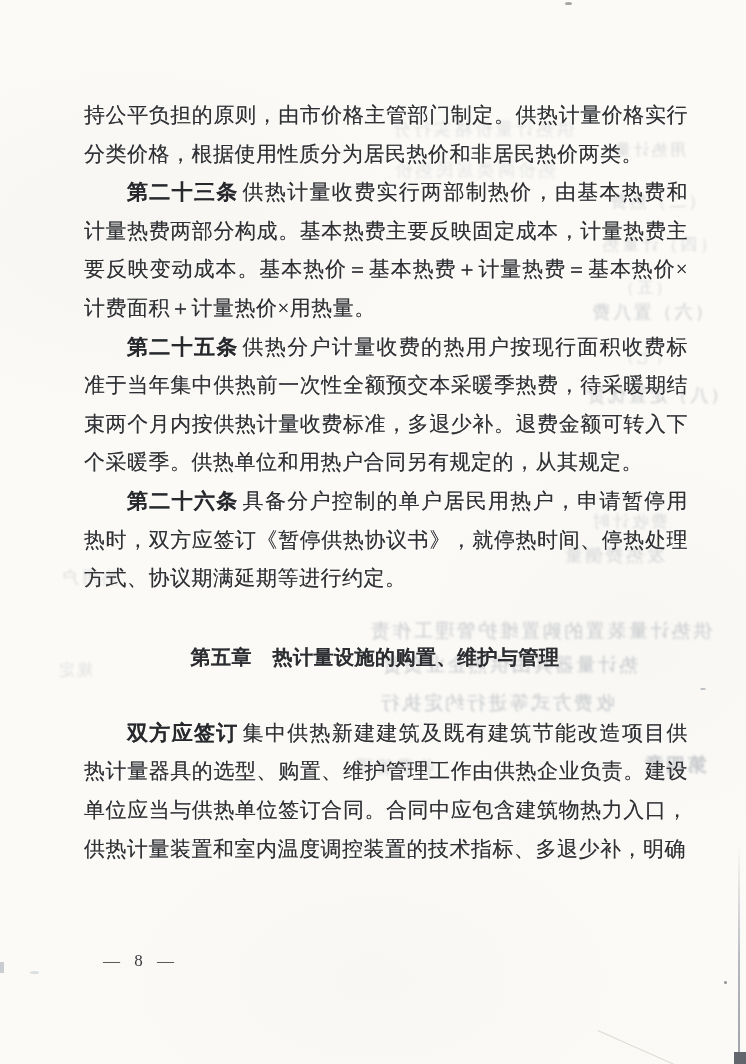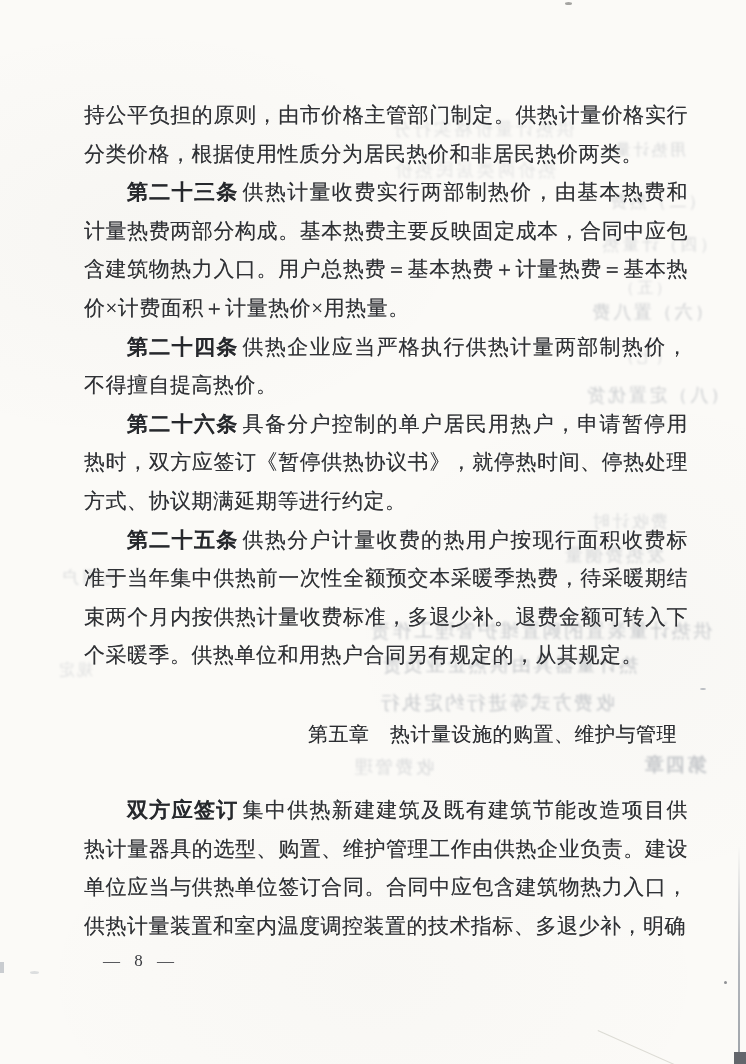--- a/index.html
+++ b/index.html
@@ -23,22 +23,22 @@
     text-align:justify;
     word-break:break-all;
     text-shadow:0 0 0.6px rgba(47,49,53,0.55);
   }
   p.para{margin:0;text-indent:43px;padding:0;}
   p.no-indent{text-indent:0;}
   .term{font-weight:bold;margin-right:4px;color:#26282c;}
   .term:empty{display:none;}
   .chapter{
     margin:42px 0 40px 0;
-    font-size:20px;line-height:34px;font-weight:normal;
-    text-align:right;letter-spacing:0.5px;text-indent:0;
+    font-size:20px;line-height:34px;font-weight:bold;
+    text-align:center;letter-spacing:0.5px;text-indent:0;
     color:#2b2d31;transform:translateX(-11px);
   }
   .pageno{
     position:absolute;left:103px;top:951px;
     font-size:17px;letter-spacing:5px;color:#3a3c40;
   }
   .bleed{
     position:absolute;
     transform:scaleX(-1);
     filter:blur(1px);
@@ -78,24 +78,23 @@
   <div class="bleed" style="left:368px;top:618px;font-size:19px;opacity:.40;">供热计量装置的购置维护管理工作责</div>
   <div class="bleed" style="left:380px;top:652px;font-size:19px;opacity:.42;">热计量器具由供热企业负责</div>
   <div class="bleed" style="left:378px;top:690px;font-size:19px;opacity:.42;">收费方式等进行约定执行</div>
   <div class="bleed" style="left:60px;top:566px;font-size:17px;opacity:.26;">热用户</div>
   <div class="bleed" style="left:56px;top:660px;font-size:16px;opacity:.22;">规定</div>
   <div class="bleed" style="left:352px;top:755px;font-size:18px;opacity:.28;">收费管理</div>
   <div class="bleed" style="left:642px;top:752px;font-size:19px;opacity:.42;font-weight:bold;">第四章</div>
 
   <div class="body-col">
     <p class="para no-indent"><span>持公平负担的原则，由市价格主管部门制定。供热计量价格实行分类价格，根据使用性质分为居民热价和非居民热价两类。</span></p>
-    <p class="para"><span class="term">第二十三条</span><span>供热计量收费实行两部制热价，由基本热费和计量热费两部分构成。基本热费主要反映固定成本，合同中应包含建筑物热力入口。用户总热费＝基本热费＋计量热费＝基本热价×计费面积＋计量热价×用热量。</span></p>
-    <p class="para"><span class="term">第二十四条</span><span>供热企业应当严格执行供热计量两部制热价，不得擅自提高热价。</span></p>
+    <p class="para"><span class="term">第二十三条</span><span>供热计量收费实行两部制热价，由基本热费和计量热费两部分构成。基本热费主要反映固定成本，计量热费主要反映变动成本。基本热价＝基本热费＋计量热费＝基本热价×计费面积＋计量热价×用热量。</span></p>
+    <p class="para"><span class="term">第二十五条</span><span>供热分户计量收费的热用户按现行面积收费标准于当年集中供热前一次性全额预交本采暖季热费，待采暖期结束两个月内按供热计量收费标准，多退少补。退费金额可转入下个采暖季。供热单位和用热户合同另有规定的，从其规定。</span></p>
     <p class="para"><span class="term">第二十六条</span><span>具备分户控制的单户居民用热户，申请暂停用热时，双方应签订《暂停供热协议书》，就停热时间、停热处理方式、协议期满延期等进行约定。</span></p>
-    <p class="para"><span class="term">第二十五条</span><span>供热分户计量收费的热用户按现行面积收费标准于当年集中供热前一次性全额预交本采暖季热费，待采暖期结束两个月内按供热计量收费标准，多退少补。退费金额可转入下个采暖季。供热单位和用热户合同另有规定的，从其规定。</span></p>
     <h2 class="chapter">第五章　热计量设施的购置、维护与管理</h2>
     <p class="para"><span class="term">双方应签订</span><span>集中供热新建建筑及既有建筑节能改造项目供热计量器具的选型、购置、维护管理工作由供热企业负责。建设单位应当与供热单位签订合同。合同中应包含建筑物热力入口，供热计量装置和室内温度调控装置的技术指标、多退少补，明确</span></p>
   </div>
 
   <div class="pageno">— 8 —</div>
 
   <div class="edge-line"></div>
   <div class="corner-square"></div>
   <div class="crease"></div>
   <div class="speck s1"></div>

